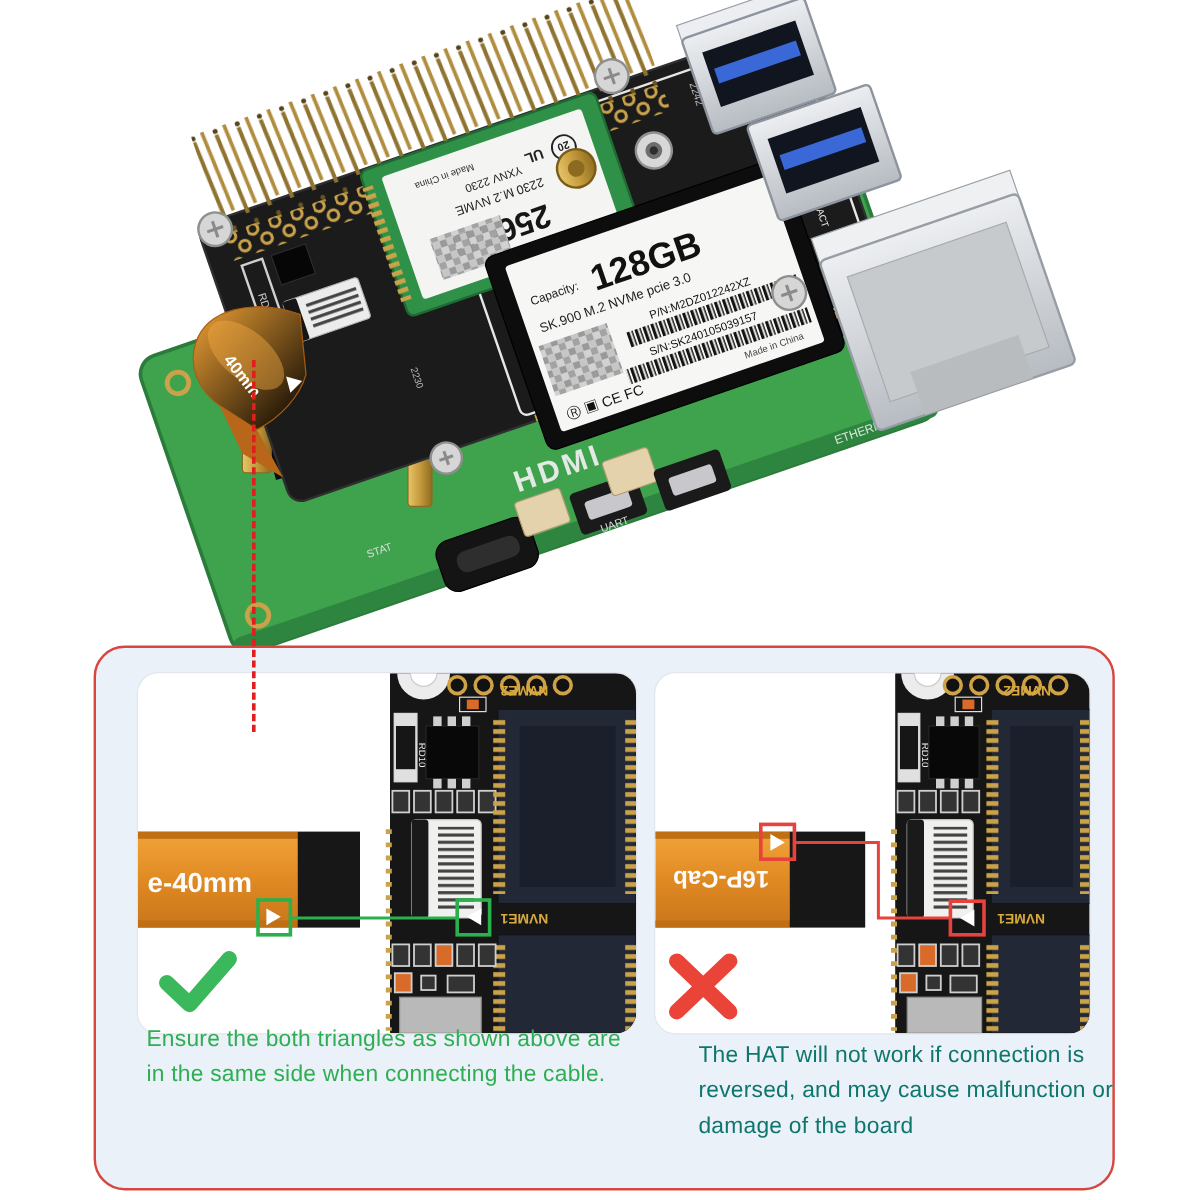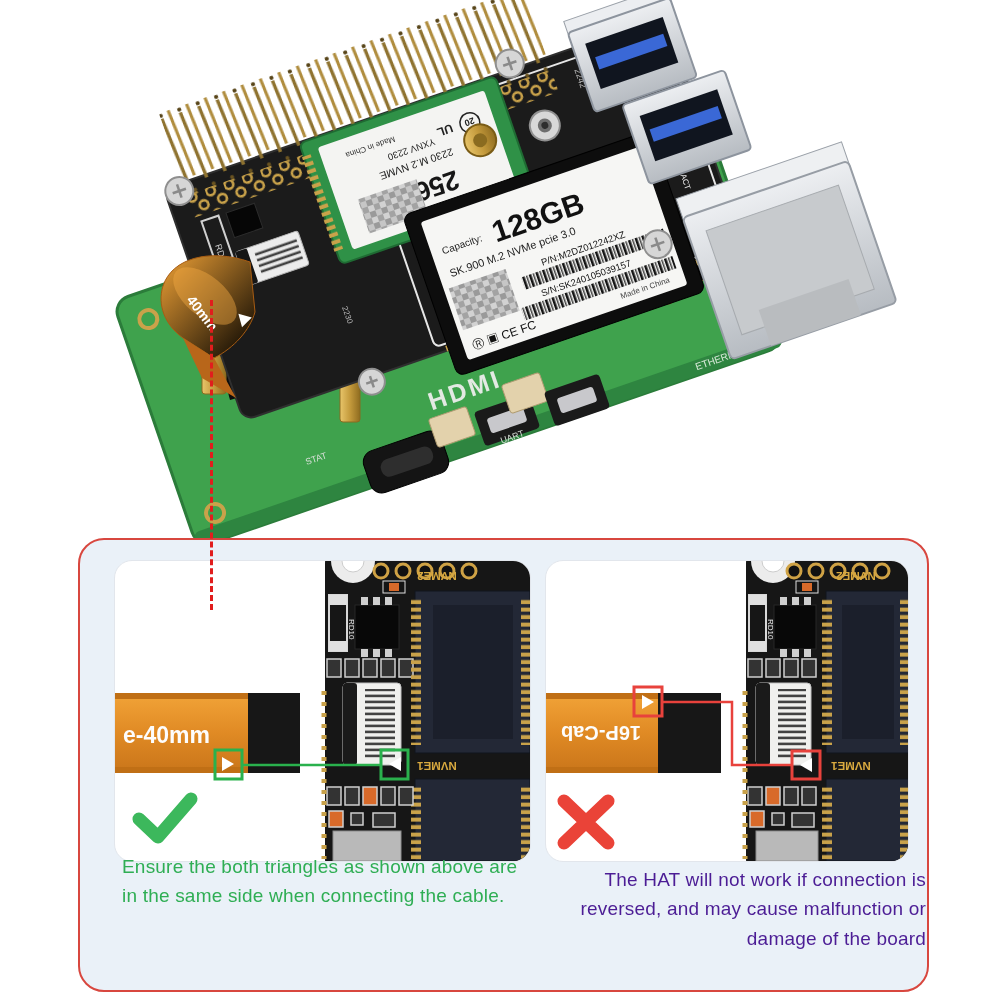--- a/index.html
+++ b/index.html
@@ -11,21 +11,21 @@
                 border-left:3px dashed #e11d1d;z-index:6;}
   #guide-box{position:absolute;left:78px;top:538px;width:847px;height:450px;
              background:#eaf1f8;border:2px solid #d8473f;border-radius:26px;z-index:2;}
   .panel{position:absolute;top:20px;background:#ffffff;border:1px solid #e2e6ec;
          border-radius:18px;overflow:hidden;}
   #panel-ok{left:34px;width:415px;height:300px;}
   #panel-bad{left:465px;width:362px;height:300px;}
   .panel svg{display:block;}
   .caption{position:absolute;font-size:19px;line-height:1.55;letter-spacing:.2px;}
   #caption-ok{left:42px;top:312px;width:402px;color:#2fae54;}
-  #caption-bad{left:478px;top:325px;width:368px;color:#4c1d95;text-align:right;}
+  #caption-bad{left:502px;top:325px;width:368px;color:#0f766e;}
 </style>
 </head>
 <body>
 
 <div id="stage">
 
   <svg id="photo" viewBox="0 0 1000 540">
     <defs>
       <linearGradient id="gradBrass" x1="0" y1="0" x2="1" y2="0">
         <stop offset="0" stop-color="#e8c56a"></stop>

